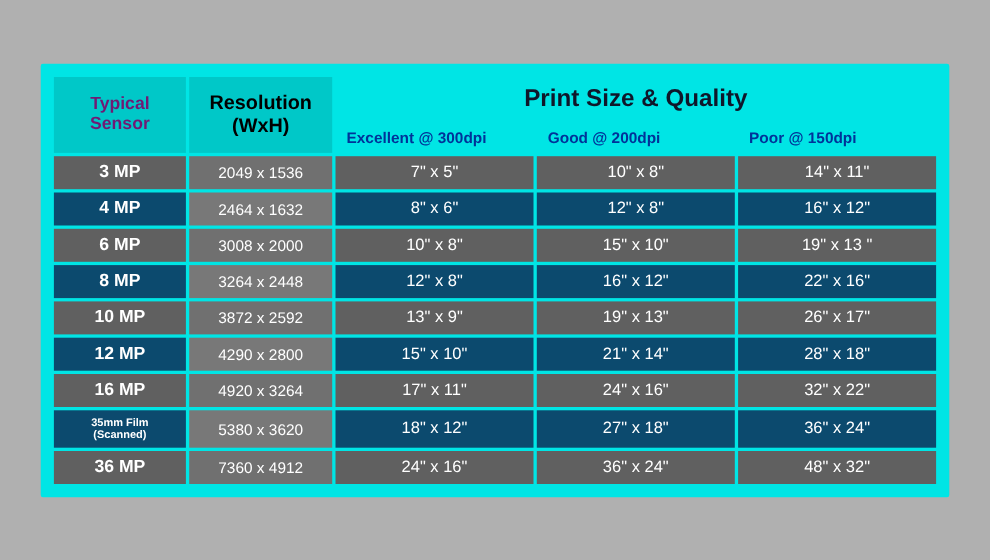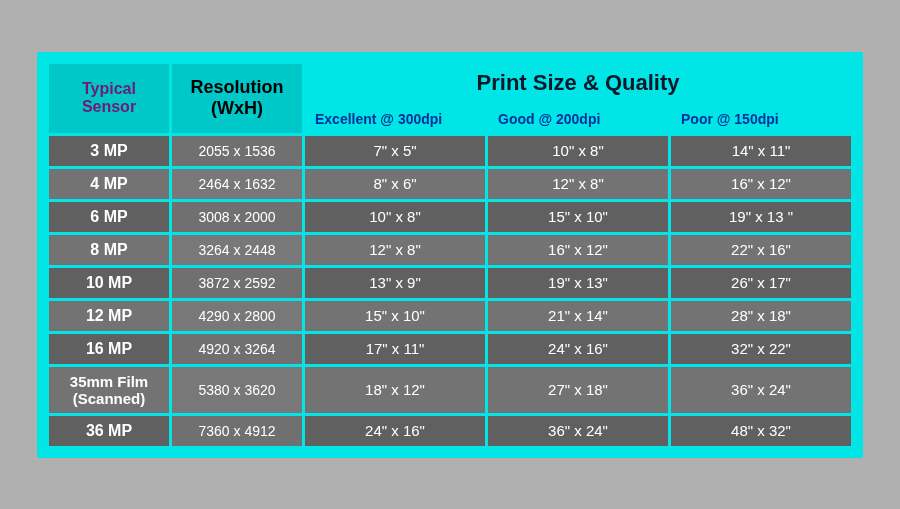--- a/index.html
+++ b/index.html
@@ -72,21 +72,21 @@
       width: 130px;
     }
     .data-cell {
       background: #606060;
       color: #ffffff;
       font-size: 15px;
       width: 180px;
     }
     .row-alt .data-sensor,
     .row-alt .data-cell {
-      background: #737373;
+      background: #0c4a6e;
     }
     .row-alt .data-resolution {
       background: #787878;
     }
   </style>
 </head>
 <body>
 
 <div class="table-wrapper">
   <table>
@@ -98,21 +98,21 @@
       </tr>
       <tr>
         <th class="header-sub-cyan">Excellent @ 300dpi</th>
         <th class="header-sub-cyan">Good @ 200dpi</th>
         <th class="header-sub-cyan">Poor @ 150dpi</th>
       </tr>
     </thead>
     <tbody id="table-body">
     <tr>
           <td class="data-sensor">3 MP</td>
-          <td class="data-resolution">2055 x 1536</td>
+          <td class="data-resolution">2049 x 1536</td>
           <td class="data-cell">7" x 5"</td>
           <td class="data-cell">10" x 8"</td>
           <td class="data-cell">14" x 11"</td>
         </tr>
         <tr class="row-alt">
           <td class="data-sensor">4 MP</td>
           <td class="data-resolution">2464 x 1632</td>
           <td class="data-cell">8" x 6"</td>
           <td class="data-cell">12" x 8"</td>
           <td class="data-cell">16" x 12"</td>
@@ -146,21 +146,21 @@
           <td class="data-cell">28" x 18"</td>
         </tr>
         <tr>
           <td class="data-sensor">16 MP</td>
           <td class="data-resolution">4920 x 3264</td>
           <td class="data-cell">17" x 11"</td>
           <td class="data-cell">24" x 16"</td>
           <td class="data-cell">32" x 22"</td>
         </tr>
         <tr class="row-alt">
-          <td class="data-sensor" style="font-size: 15px;">35mm Film<br>(Scanned)</td>
+          <td class="data-sensor" style="font-size: 10px;">35mm Film<br>(Scanned)</td>
           <td class="data-resolution">5380 x 3620</td>
           <td class="data-cell">18" x 12"</td>
           <td class="data-cell">27" x 18"</td>
           <td class="data-cell">36" x 24"</td>
         </tr>
         <tr>
           <td class="data-sensor">36 MP</td>
           <td class="data-resolution">7360 x 4912</td>
           <td class="data-cell">24" x 16"</td>
           <td class="data-cell">36" x 24"</td>

